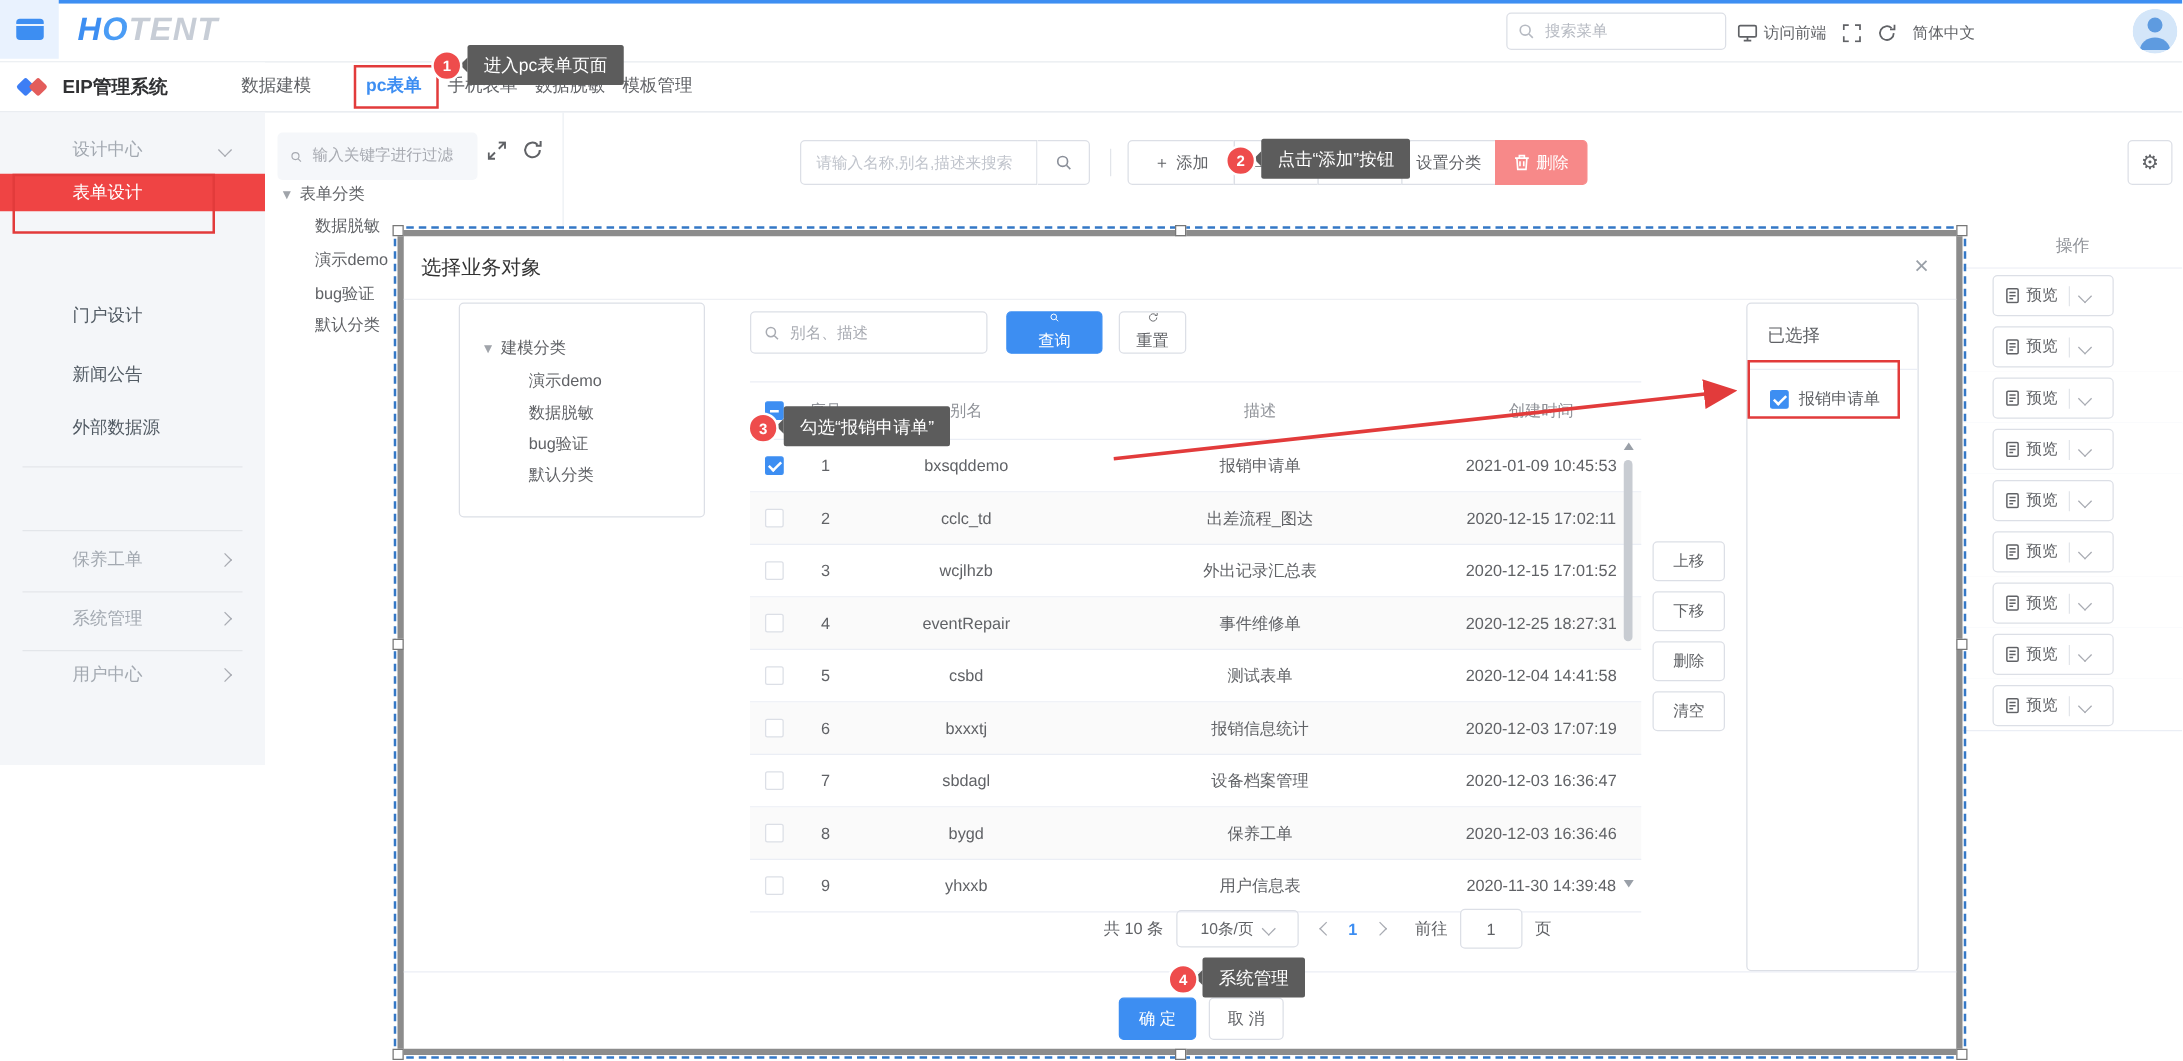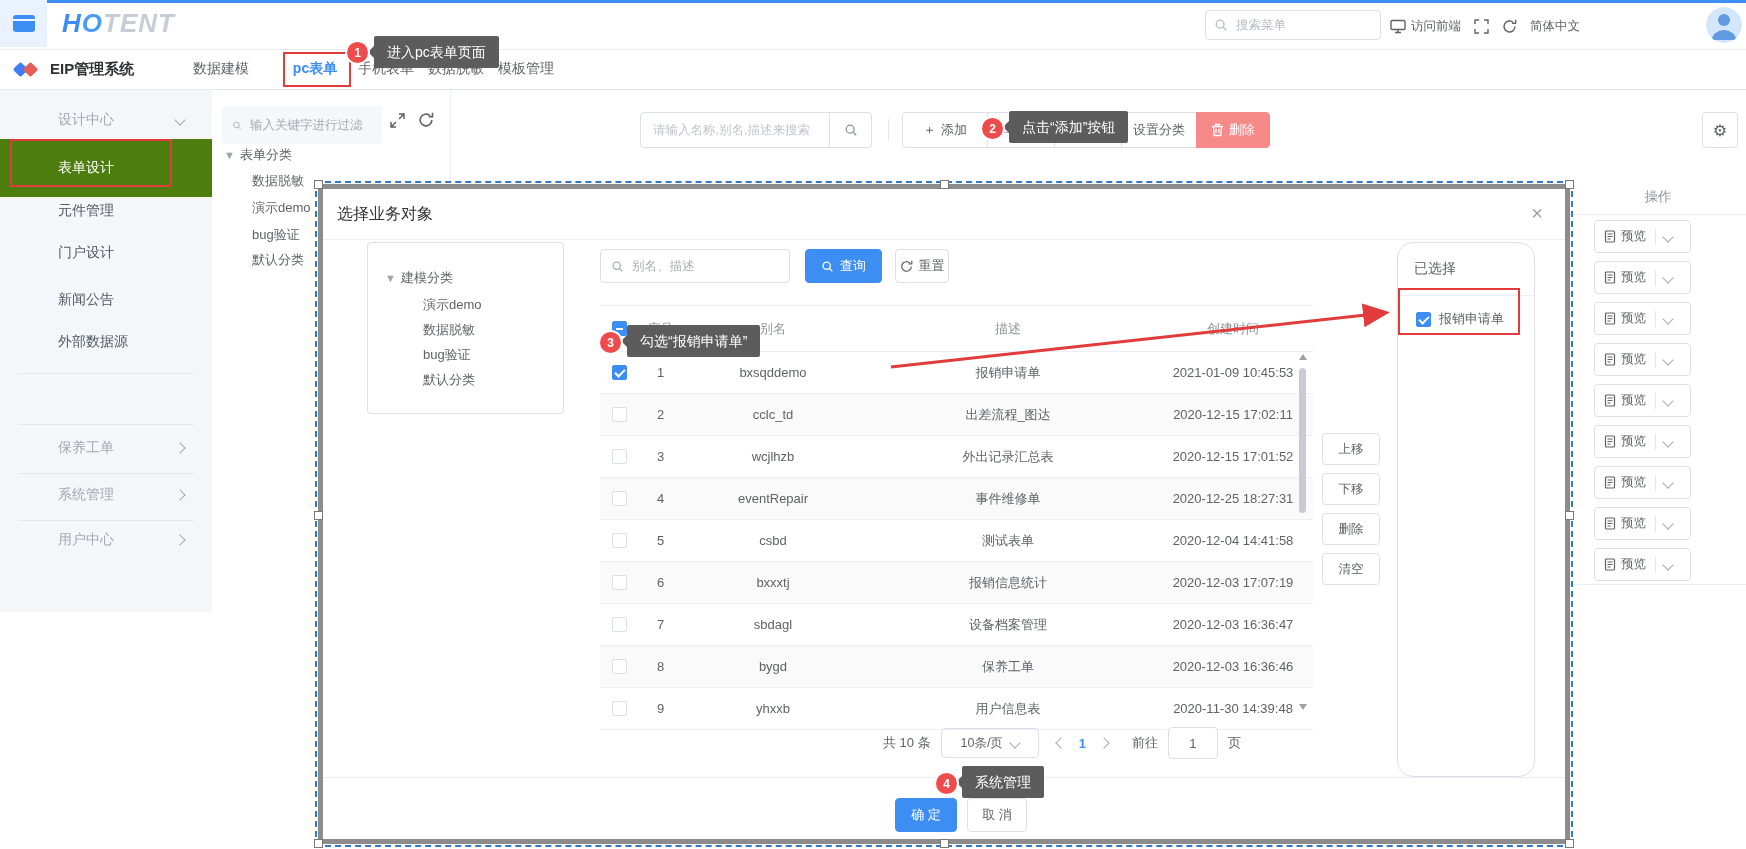--- a/index.html
+++ b/index.html
@@ -28,30 +28,30 @@
   .dia span{position:absolute;width:11px;height:11px;transform:rotate(45deg);border-radius:2px;}
   .dia .d1{left:1px;top:4px;background:#3d7ef5;}
   .dia .d2{left:11px;top:4px;background:#e35d5b;}
   .tab{position:absolute;top:60px;transform:translateX(-50%);font-size:14px;color:#606266;cursor:pointer;white-space:nowrap;}
   .tab.active{color:#3d8ef2;font-weight:bold;}
   
   .sidebar-bg{left:0;top:90px;width:212px;height:522px;background:#f4f6f9;}
   .side-item{position:absolute;left:0;width:212px;height:42px;display:flex;align-items:center;padding-left:58px;font-size:14px;color:#515a63;box-sizing:border-box;cursor:pointer;}
   .side-item.dim{color:#a3a9b1;}
   .side-item .rt{position:absolute;right:28px;color:#a3a9b1;}
-  .side-item.active{background:#4d7c0f;color:#fff;height:58px;}
+  .side-item.active{background:#ef4444;color:#fff;height:30px;}
   .side-div{position:absolute;left:18px;width:176px;height:1px;background:#e3e6ea;}
   .caret{display:inline-block;width:7px;height:7px;border-right:1.5px solid #a8abb2;border-bottom:1.5px solid #a8abb2;}
   .caret.down{transform:rotate(45deg);}
   .caret.right{transform:rotate(-45deg);}
   .caret.left{transform:rotate(135deg);}
   
   .treepanel-border{left:450px;top:90px;width:1px;height:759px;background:#eceff3;}
   .filterbox{left:222px;top:106px;width:160px;height:38px;background:#f5f7fa;border-radius:4px;display:flex;align-items:center;padding:0 10px;color:#a8abb2;}
-  .filterbox input{border:0;outline:0;background:transparent;font-size:12.5px;color:#737373;margin-left:6px;width:120px;font-family:Liberation Serif, serif;}
+  .filterbox input{border:0;outline:0;background:transparent;font-size:12.5px;color:#737373;margin-left:6px;width:120px;font-family:Liberation Mono, monospace;}
   .filterbox input::placeholder{color:#a8abb2;}
   .treerow{position:absolute;font-size:13px;color:#606266;white-space:nowrap;cursor:pointer;}
   .tri{color:#a0a4aa;font-size:11px;margin-right:5px;}
   
   .tsearch{left:640px;top:112px;width:190px;height:36px;border:1px solid #dcdfe6;border-radius:4px 0 0 4px;display:flex;align-items:center;padding:0 10px;}
   .tsearch input{border:0;outline:0;flex:1;font-size:12.5px;color:#606266;font-family:inherit;width:160px;}
   .tsearch input::placeholder{color:#c0c4cc;}
   .tsearchbtn{left:830px;top:112px;width:42px;height:36px;border:1px solid #dcdfe6;border-left:0;border-radius:0 4px 4px 0;display:flex;align-items:center;justify-content:center;color:#8a8f99;background:#fff;cursor:pointer;}
   .vdiv{left:888px;top:119px;width:1px;height:22px;background:#e2e5ea;}
   .btngroup{left:902px;top:112px;display:flex;}
@@ -68,42 +68,42 @@
   
   .modal{left:318px;top:184px;width:1252px;height:660px;background:#fff;border:5px solid #8c8c8c;outline:2px dashed #3478c6;outline-offset:1px;z-index:10;}
   .handle{position:absolute;width:7px;height:7px;background:#fff;border:1px solid #777;z-index:12;}
   .mhead{position:absolute;left:0;top:0;width:100%;height:50px;border-bottom:1px solid #eef0f4;display:flex;align-items:center;}
   .mtitle{font-size:16px;color:#333;margin-left:14px;}
   .mclose{position:absolute;right:22px;top:13px;font-size:20px;color:#9aa0a8;cursor:pointer;}
   .mtree{position:absolute;left:44px;top:53px;width:195px;height:170px;border:1px solid #dcdfe6;border-radius:4px;}
   .msearch{position:absolute;left:277px;top:60px;width:190px;height:34px;border:1px solid #dcdfe6;border-radius:4px;display:flex;align-items:center;padding:0 10px;box-sizing:border-box;color:#a8abb2;}
   .msearch input{border:0;outline:0;flex:1;width:120px;font-size:12.5px;color:#606266;margin-left:6px;font-family:inherit;}
   .msearch input::placeholder{color:#a8abb2;}
-  .mbtn{position:absolute;height:34px;border-radius:4px;display:flex;align-items:center;justify-content:center;gap:6px;font-size:13px;cursor:pointer;box-sizing:border-box;}
+  .mbtn{position:absolute;height:34px;border-radius:4px;display:flex;align-items:center;justify-content:center;gap:6px;font-size:13px;cursor:pointer;box-sizing:border-box;flex-direction:column;}
   .mbtn.blue{background:#3d8ef2;color:#fff;border:1px solid #3d8ef2;}
   .mbtn.plain{background:#fff;color:#606266;border:1px solid #dcdfe6;}
   .mtable{position:absolute;left:277px;top:116px;width:713px;}
   .trow{display:grid;grid-template-columns:38px 45px 180px 290px 160px;align-items:center;height:41px;border-bottom:1px solid #ebeef5;font-size:13px;color:#606266;text-align:center;}
   .trow.head{height:45px;color:#909399;border-top:1px solid #ebeef5;}
   .trow.stripe{background:#fafafa;}
   .cb{width:15px;height:15px;border:1px solid #dcdfe6;border-radius:2px;background:#fff;display:inline-block;position:relative;box-sizing:border-box;margin:0 auto;cursor:pointer;}
   .cb.checked{background:#3d8ef2;border-color:#3d8ef2;}
   .cb.checked:after{content:"";position:absolute;left:4px;top:1px;width:4px;height:8px;border-right:2px solid #fff;border-bottom:2px solid #fff;transform:rotate(45deg);}
   .cb.ind{background:#3d8ef2;border-color:#3d8ef2;}
   .cb.ind:after{content:"";position:absolute;left:3px;top:6px;width:7px;height:2px;background:#fff;}
   .scroll{position:absolute;left:975px;top:163px;width:10px;height:360px;}
   .scroll .thumb{position:absolute;left:1px;top:16px;width:7px;height:145px;border-radius:4px;background:#c8ccd2;}
   .arr-up{position:absolute;left:1px;top:2px;width:0;height:0;border-left:4px solid transparent;border-right:4px solid transparent;border-bottom:6px solid #9aa0a8;}
   .arr-dn{position:absolute;left:1px;bottom:2px;width:0;height:0;border-left:4px solid transparent;border-right:4px solid transparent;border-top:6px solid #9aa0a8;}
   .pager{position:absolute;left:560px;top:540px;height:28px;display:flex;align-items:center;gap:10px;font-size:13px;color:#606266;}
   .psize{width:96px;height:28px;border:1px solid #dcdfe6;border-radius:4px;display:flex;align-items:center;justify-content:center;gap:8px;color:#606266;font-size:12.5px;cursor:pointer;}
   .pgoto{width:44px;height:28px;border:1px solid #dcdfe6;border-radius:4px;text-align:center;font-size:13px;color:#606266;outline:0;font-family:inherit;}
   .pcur{color:#3d8ef2;font-weight:bold;padding:0 4px;}
   .movebtn{position:absolute;left:999px;width:56px;height:30px;border:1px solid #dcdfe6;border-radius:4px;background:#fff;color:#606266;font-size:12.5px;display:flex;align-items:center;justify-content:center;cursor:pointer;}
-  .selpanel{position:absolute;left:1074px;top:53px;width:136px;height:533px;border:1px solid #dcdfe6;border-radius:16px;}
+  .selpanel{position:absolute;left:1074px;top:53px;width:136px;height:533px;border:1px solid #dcdfe6;border-radius:4px;}
   .selpanel .ph{height:52px;border-bottom:1px solid #ebeef5;display:flex;align-items:center;padding-left:16px;font-size:14px;color:#606266;}
   .selitem{display:flex;align-items:center;gap:8px;padding:14px 0 0 18px;font-size:13px;color:#606266;}
   .mfootline{position:absolute;left:0;top:588px;width:100%;height:1px;background:#ebeef5;}
   .okbtn{position:absolute;left:572px;top:609px;width:60px;height:32px;background:#3d8ef2;border:1px solid #3d8ef2;border-radius:4px;color:#fff;font-size:13px;display:flex;align-items:center;justify-content:center;cursor:pointer;}
   .cancelbtn{position:absolute;left:644px;top:609px;width:58px;height:32px;background:#fff;border:1px solid #dcdfe6;border-radius:4px;color:#606266;font-size:13px;display:flex;align-items:center;justify-content:center;cursor:pointer;}
   
   .redbox{position:absolute;border:2px solid #e23b3b;z-index:30;pointer-events:none;}
   .stepnum{position:absolute;width:21px;height:21px;border-radius:50%;background:#ee4c4c;border:2px solid #fff;color:#fff;font-size:12px;font-weight:bold;display:flex;align-items:center;justify-content:center;z-index:32;box-sizing:content-box;}
   .tip{position:absolute;background:#5c5c5c;color:#fff;font-size:14px;line-height:20px;padding:6px 13px;border-radius:2px;white-space:nowrap;z-index:31;}
   .tip:before{content:"";position:absolute;left:-6px;top:50%;margin-top:-6px;border-top:6px solid transparent;border-bottom:6px solid transparent;border-right:6px solid #5c5c5c;}
@@ -173,23 +173,20 @@
   <div class="abs row2line"></div>
 
   <div class="abs sidebar-bg"></div>
   <div class="side-item dim" style="top:99px">
     <span>设计中心</span>
     <span class="rt caret down"></span>
   </div>
   <div class="side-item active" style="top:139px">
     <span>表单设计</span>
   </div>
-  <div class="side-item" style="top:190px">
-      <span>元件管理</span>
-    </div>
   <div class="side-item" style="top:232px">
       <span>门户设计</span>
     </div>
   <div class="side-item" style="top:279px">
       <span>新闻公告</span>
     </div>
   <div class="side-item" style="top:321px">
       <span>外部数据源</span>
     </div>
   <div class="side-div" style="top:373px"></div>

